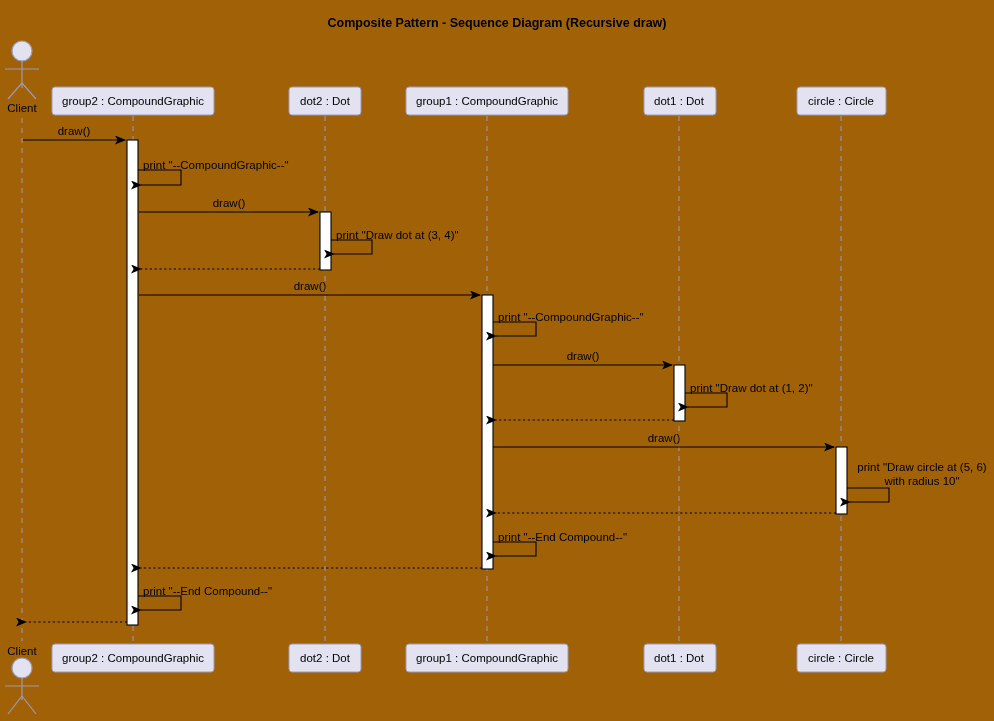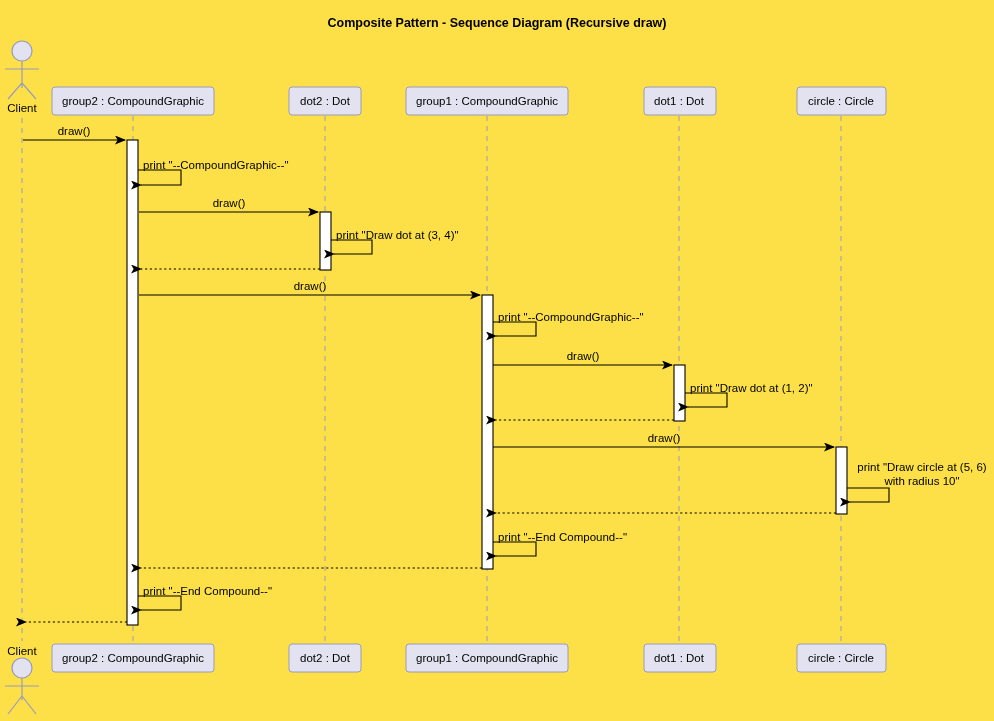--- a/index.html
+++ b/index.html
@@ -10,21 +10,21 @@
   body {
     width: 994px;
     height: 721px;
     font-family: "Liberation Sans", sans-serif;
     overflow: hidden;
   }
   #diagram-root {
     position: relative;
     width: 994px;
     height: 721px;
-    background: #fde047;
+    background: #a16207;
   }
   svg#sequence-svg {
     display: block;
     width: 994px;
     height: 721px;
   }
   .diagram-title {
     font-family: "Liberation Sans", sans-serif;
     font-size: 12.5px;
     font-weight: bold;

